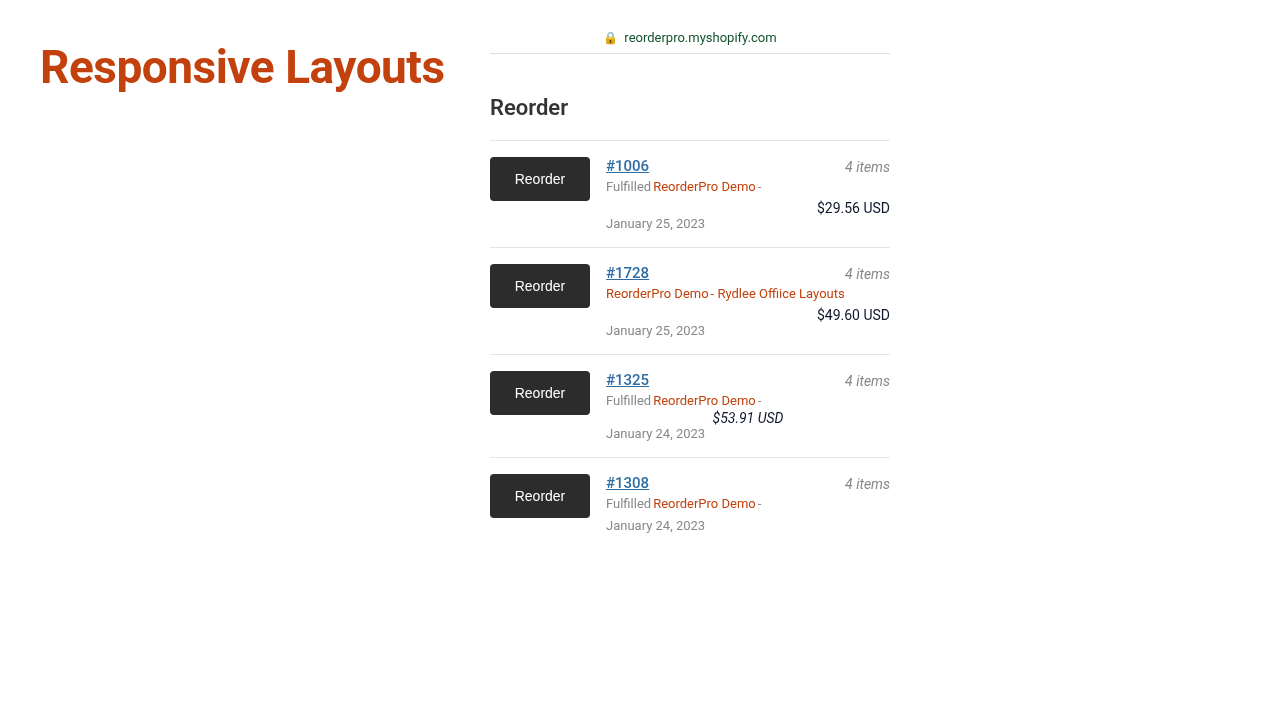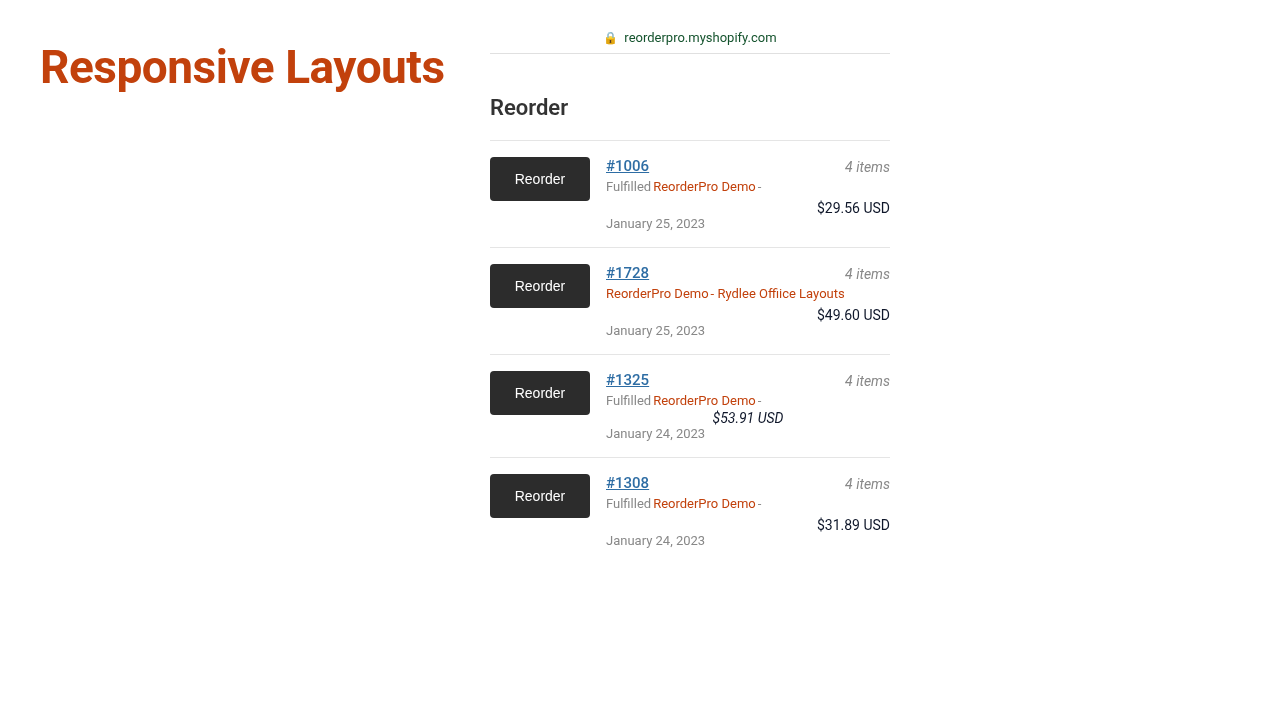--- a/index.html
+++ b/index.html
@@ -250,23 +250,20 @@
         <div class="order-details">
           <div class="order-header">
             <span class="order-number">#1308</span>
             <span class="order-items-count">4 items</span>
           </div>
           <div class="order-info-right">
             <div class="order-status">Fulfilled</div>
             <div class="order-shop">ReorderPro Demo</div>
             <div class="order-dash">-</div>
           </div>
-          <div style="display:flex; justify-content:flex-end; margin-top:4px;">
-            <span class="order-price">$31.89 USD</span>
-          </div>
         </div>
       </div>
       <div class="order-date-row">
         <span class="order-date">January 24, 2023</span>
       </div>
     </div>
     </div>
 </div>
 
 </body></html>

